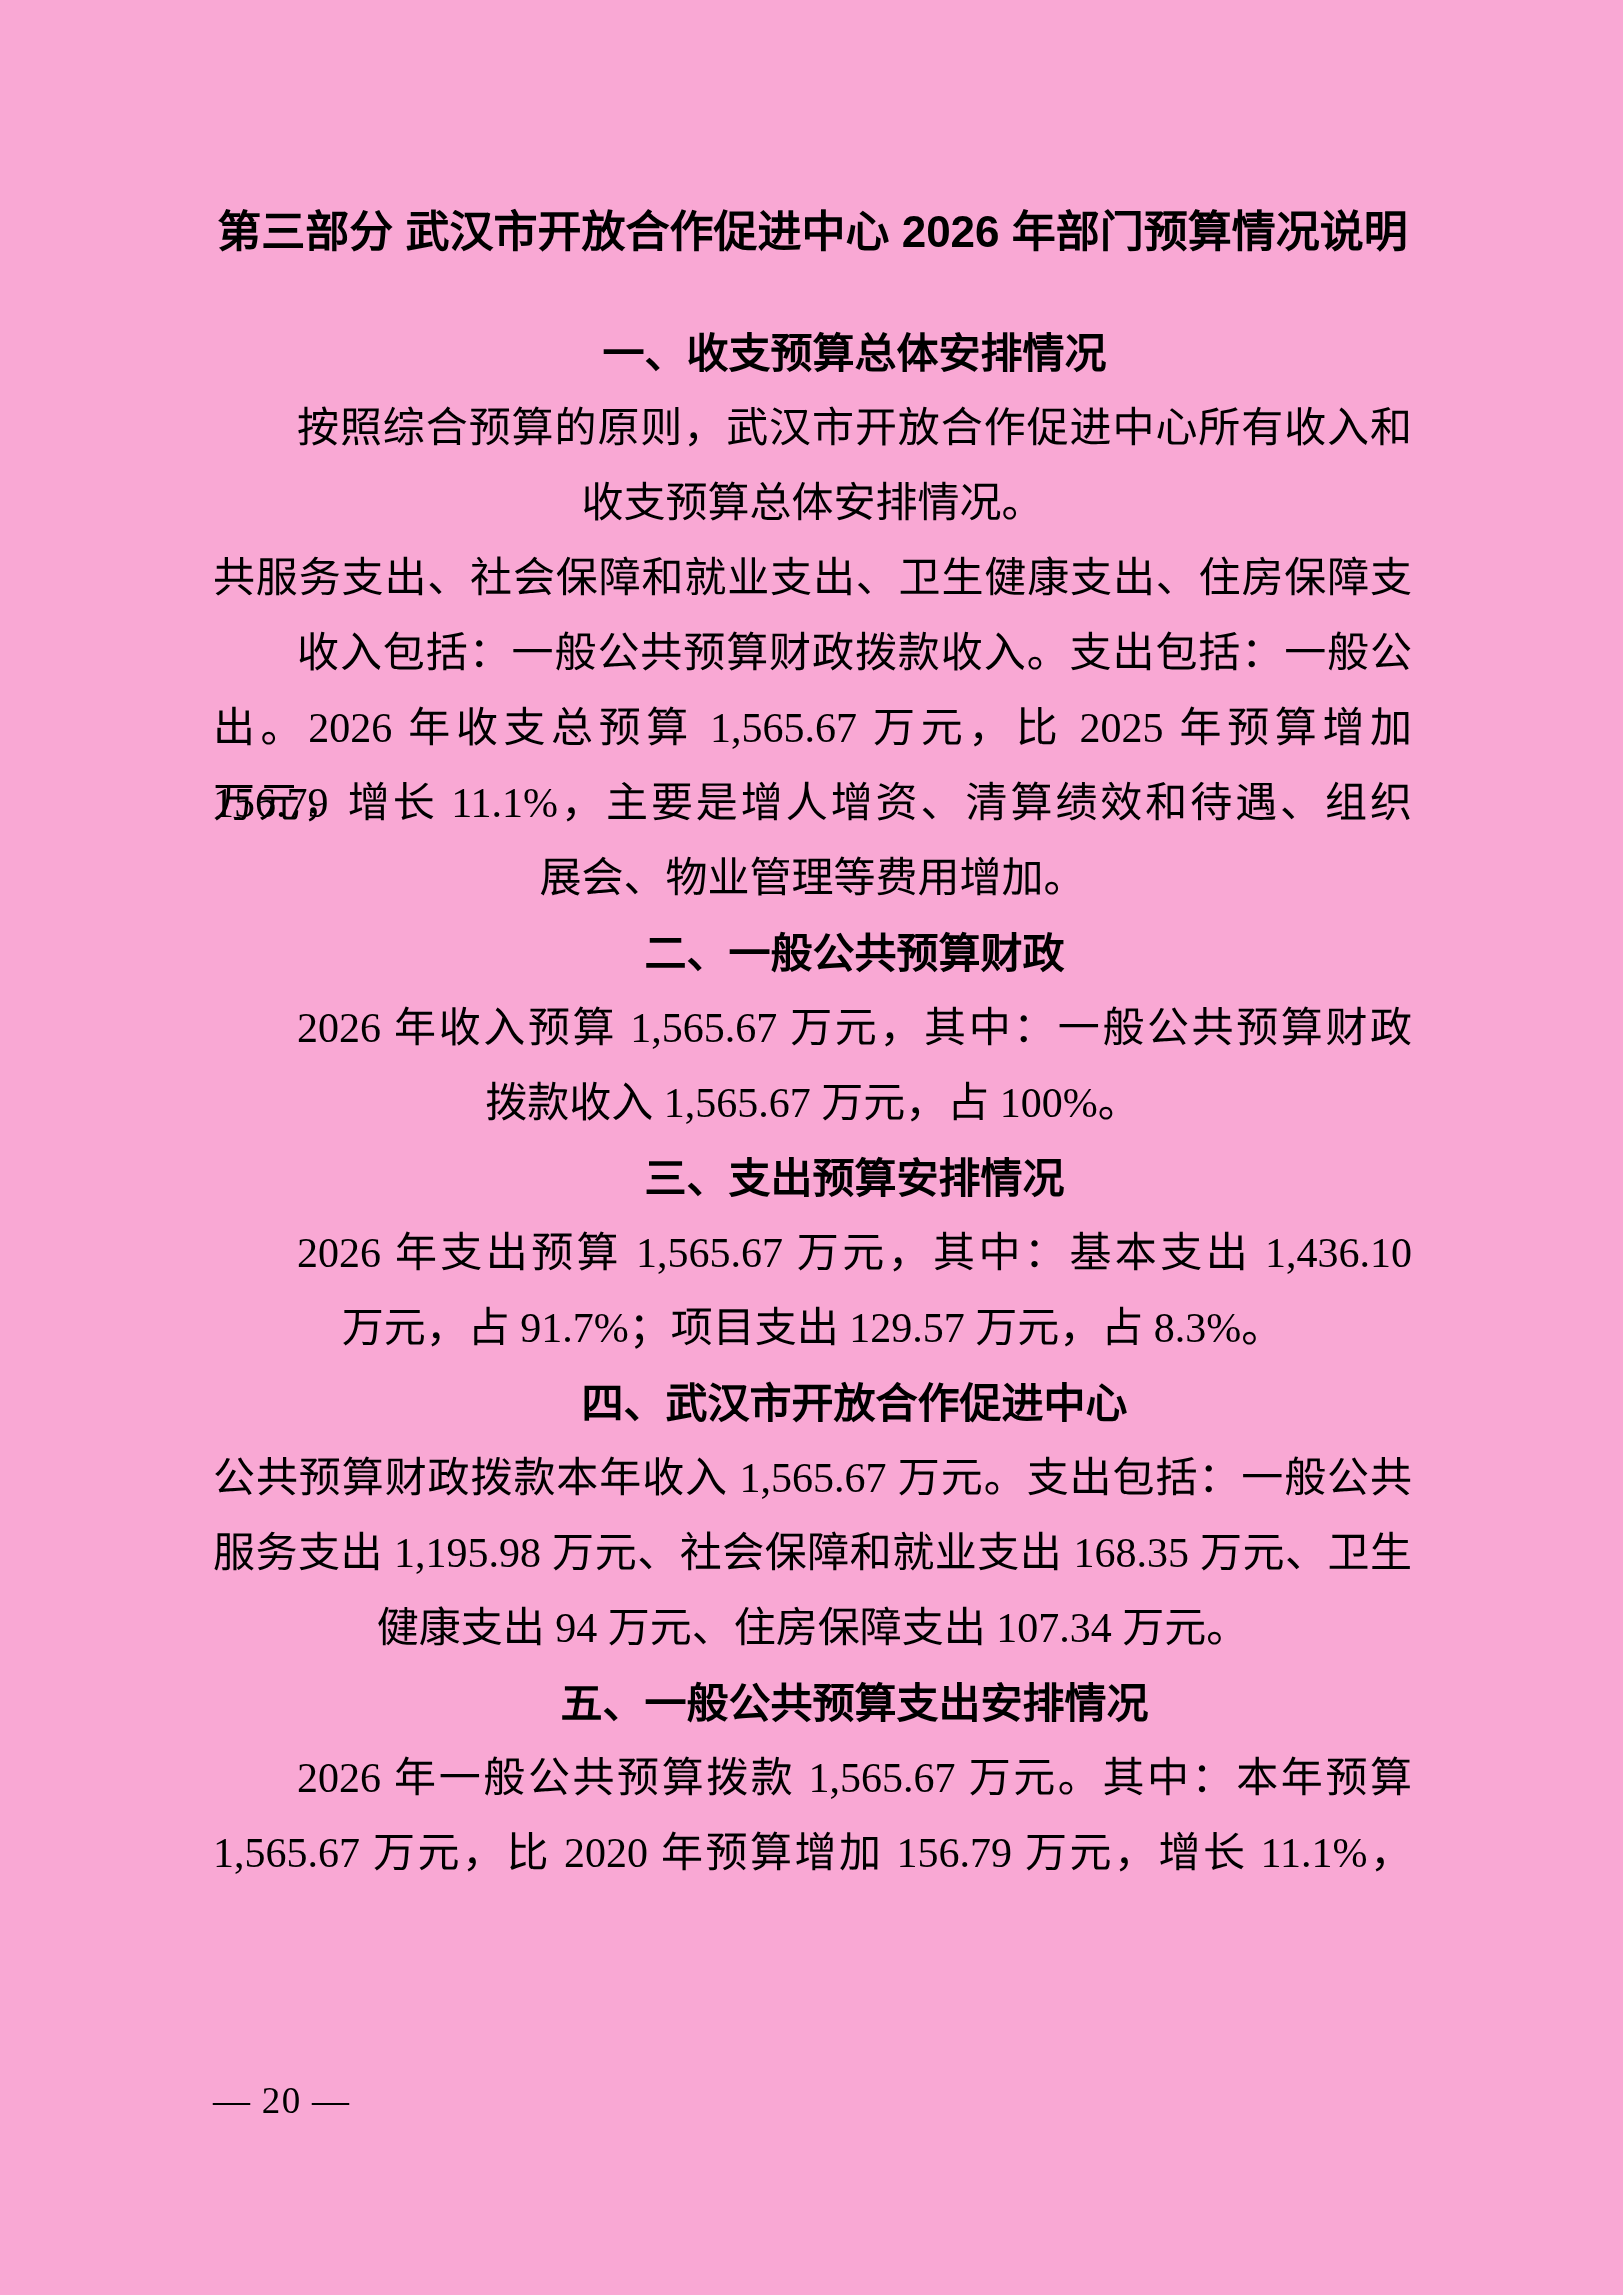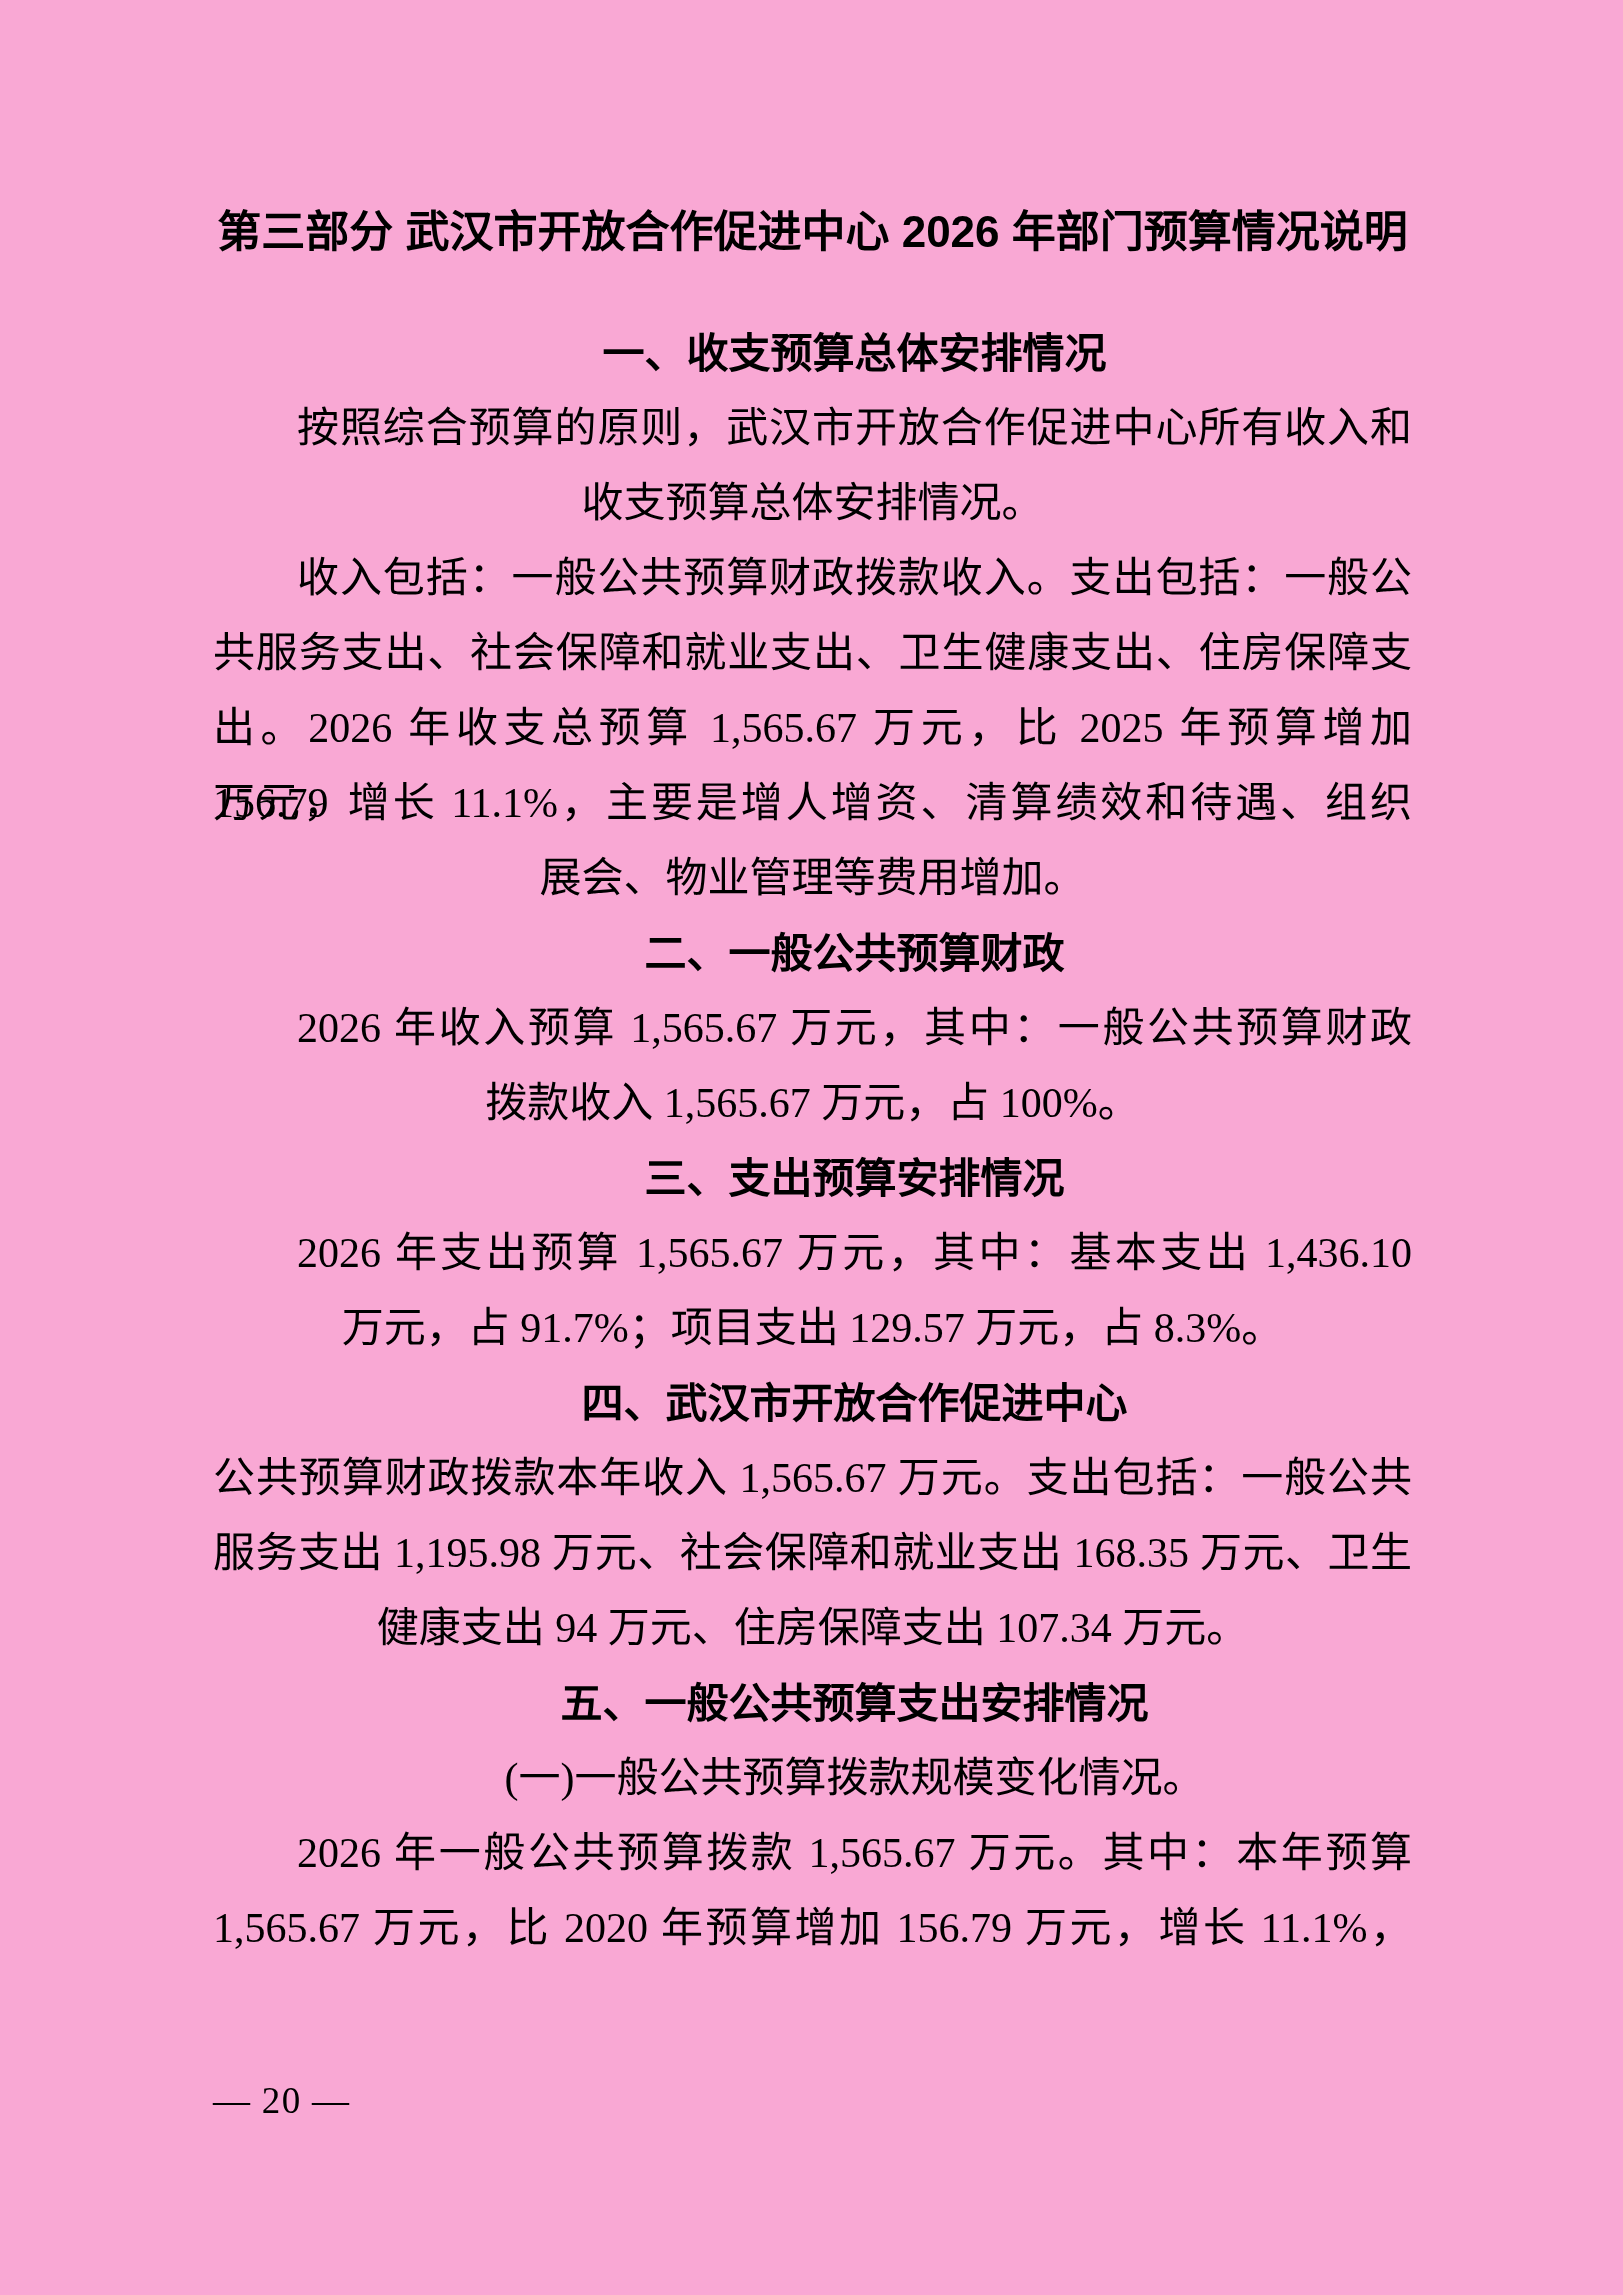--- a/index.html
+++ b/index.html
@@ -63,40 +63,39 @@
 </head>
 <body>
 
 <div class="page">
   <div class="content">
     <h1 class="doc-title">第三部分 武汉市开放合作促进中心 2026 年部门预算情况说明</h1>
 
     <div class="line heading">一、收支预算总体安排情况</div>
     <div class="line j i">按照综合预算的原则，武汉市开放合作促进中心所有收入和</div>
     <div class="line">收支预算总体安排情况。</div>
+    <div class="line j">共服务支出、社会保障和就业支出、卫生健康支出、住房保障支</div>
     <div class="line j i">收入包括：一般公共预算财政拨款收入。支出包括：一般公</div>
-    <div class="line j">共服务支出、社会保障和就业支出、卫生健康支出、住房保障支</div>
     <div class="line j">出。2026 年收支总预算 1,565.67 万元，比 2025 年预算增加 156.79</div>
     <div class="line j">万元，增长 11.1%，主要是增人增资、清算绩效和待遇、组织</div>
     <div class="line">展会、物业管理等费用增加。</div>
 
     <div class="line heading">二、一般公共预算财政</div>
     <div class="line j i">2026 年收入预算 1,565.67 万元，其中：一般公共预算财政</div>
     <div class="line">拨款收入 1,565.67 万元，占 100%。</div>
 
     <div class="line heading">三、支出预算安排情况</div>
     <div class="line j i">2026 年支出预算 1,565.67 万元，其中：基本支出 1,436.10</div>
     <div class="line">万元，占 91.7%；项目支出 129.57 万元，占 8.3%。</div>
 
     <div class="line heading">四、武汉市开放合作促进中心</div>
     <div class="line j">公共预算财政拨款本年收入 1,565.67 万元。支出包括：一般公共</div>
     <div class="line j">服务支出 1,195.98 万元、社会保障和就业支出 168.35 万元、卫生</div>
     <div class="line">健康支出 94 万元、住房保障支出 107.34 万元。</div>
 
     <div class="line heading">五、一般公共预算支出安排情况</div>
-    <div class="line i">(一)一般公共预算拨款规模变化情况。</div>
     <div class="line j i">2026 年一般公共预算拨款 1,565.67 万元。其中：本年预算</div>
     <div class="line j">1,565.67 万元，比 2020 年预算增加 156.79 万元，增长 11.1%，</div>
   </div>
 
   <div class="page-number">— 20 —</div>
 </div>
 
 
 </body></html>

